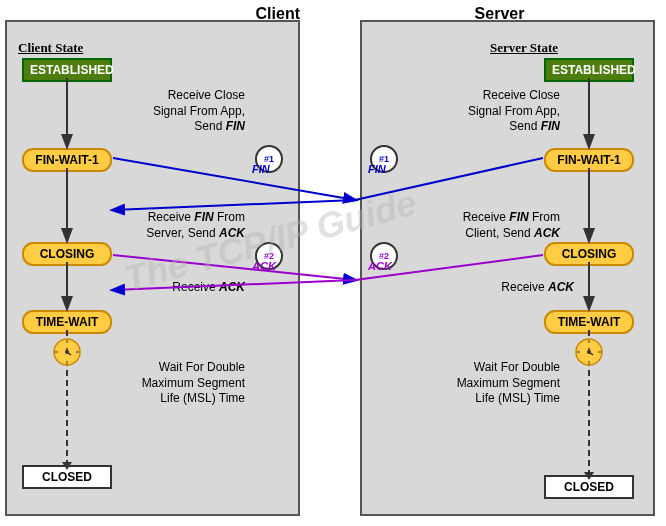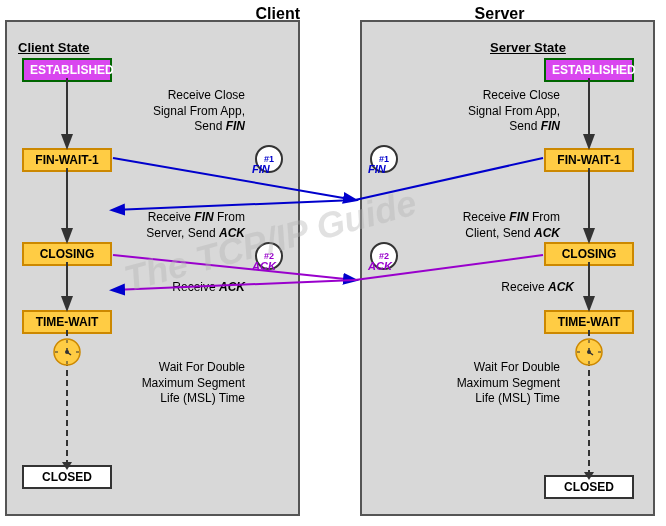--- a/index.html
+++ b/index.html
@@ -48,28 +48,29 @@
       position: absolute;
       border: 2px solid #333;
       text-align: center;
       font-size: 12px;
       font-weight: bold;
       padding: 3px 6px;
       background: #fff;
     }
 
     .state-established {
-      background: #d946ef;
+      background: #4d7c0f;
       color: #fff;
       border-color: #006600;
     }
 
     .state-yellow {
       background: #ffcc44;
       border-color: #cc8800;
+      border-radius: 11px;
     }
 
     
     .label-text {
       position: absolute;
       text-align: right;
       font-size: 12px;
       line-height: 1.3;
     }
 
@@ -77,20 +78,21 @@
       font-style: italic;
       font-weight: bold;
     }
 
     
     .state-label {
       position: absolute;
       font-weight: bold;
       font-size: 13px;
       text-decoration: underline;
+      font-family: Liberation Serif, serif;
     }
 
     
     .watermark {
       position: absolute;
       color: rgba(180,180,180,0.4);
       font-size: 36px;
       font-weight: bold;
       font-style: italic;
       white-space: nowrap;

